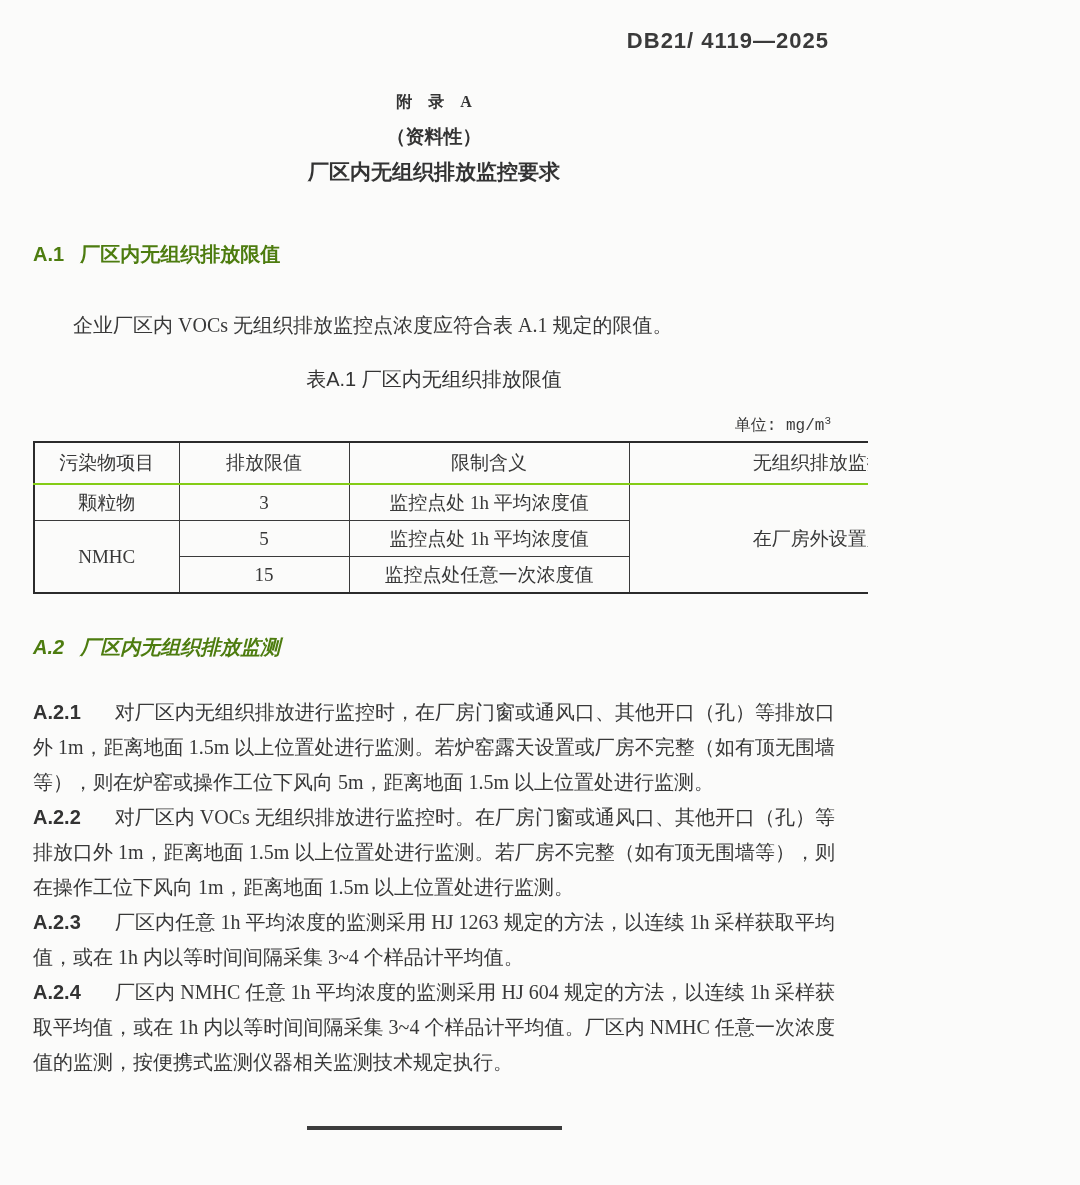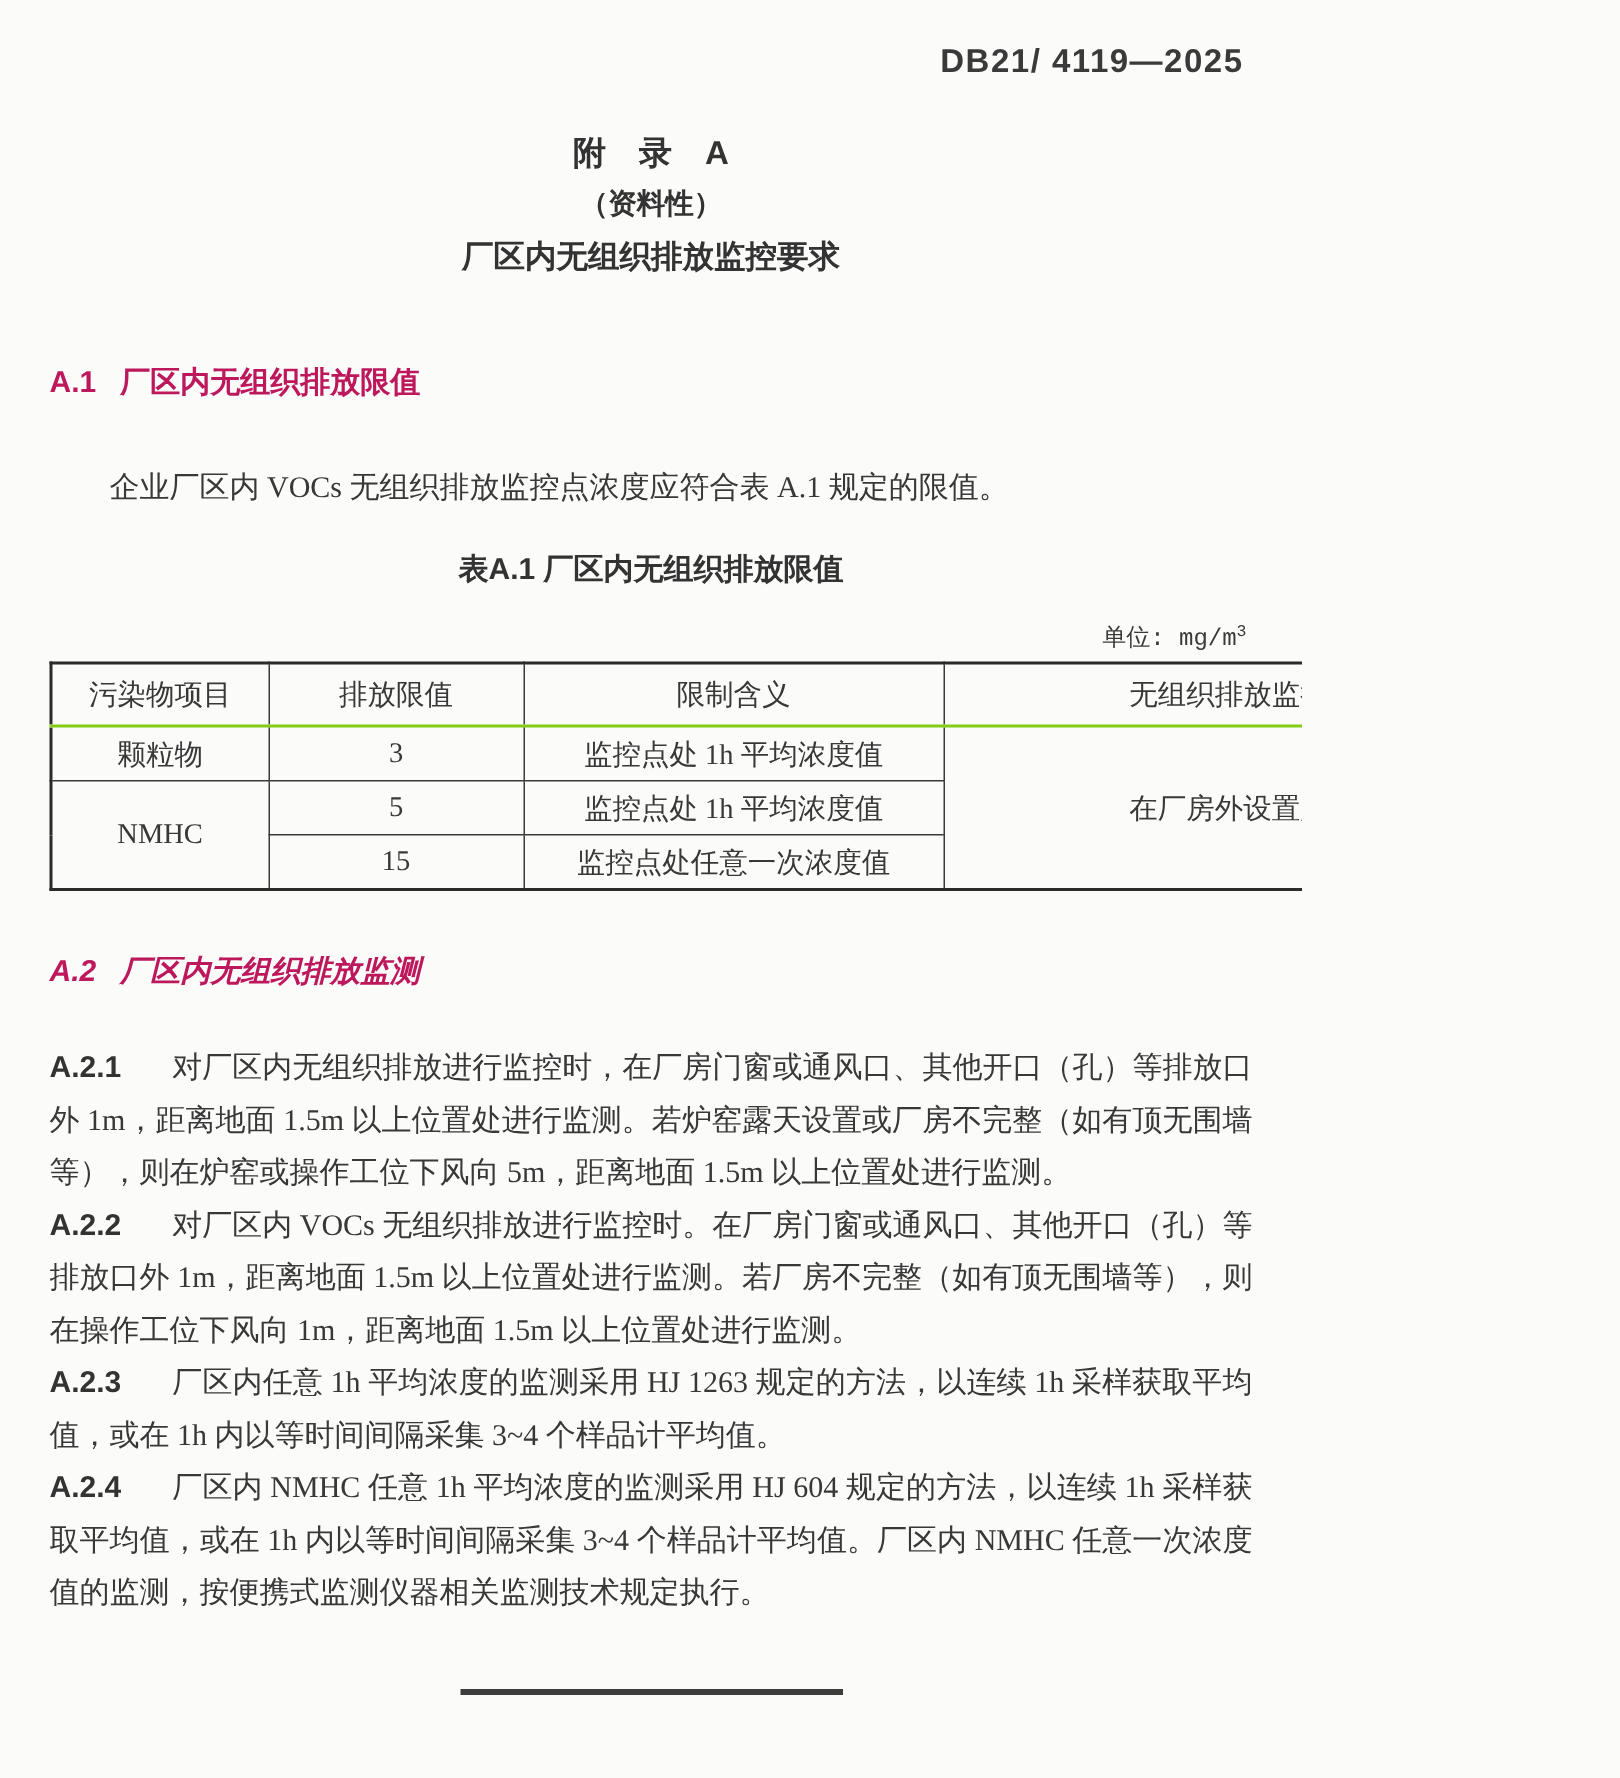--- a/index.html
+++ b/index.html
@@ -16,48 +16,48 @@
     text-align: right;
     font-family: "Liberation Sans", sans-serif;
     font-weight: 700;
     font-size: 22px;
     letter-spacing: 1px;
     color: #3a3a3a;
     padding-right: 6px;
   }
 
   .title-block { margin-top: 30px; text-align: center; font-weight: 700; color: #333; }
-  .title-block .t1 { font-size: 22px; line-height: 35px; font-family: Liberation Sans, sans-serif; }
+  .title-block .t1 { font-size: 16px; line-height: 35px; font-family: Liberation Serif, serif; }
   .title-block .t2 { font-size: 19px; line-height: 35px; font-family: "Liberation Sans", sans-serif; }
   .title-block .t3 { font-size: 21px; line-height: 35px; font-family: "Liberation Sans", sans-serif; }
 
   .h2 {
     margin-top: 52px;
     font-family: "Liberation Sans", sans-serif;
     font-weight: 700;
     font-size: 20px;
-    color: #be185d;
+    color: #4d7c0f;
   }
   .h2 .num { display: inline-block; margin-right: 16px; }
   .h2.a2 { margin-top: 40px; font-style: italic; }
 
   .para {
     margin: 42px 0 0 0;
     font-size: 20px;
     line-height: 30px;
     text-indent: 2em;
     text-align: justify;
     color: #383838;
   }
 
   .table-caption {
     margin-top: 26px;
     text-align: center;
     font-family: "Liberation Sans", sans-serif;
-    font-weight: 700;
+    font-weight: 400;
     font-size: 20px;
     color: #333;
   }
 
   .unit-line {
     margin-top: 22px;
     text-align: right;
     font-size: 16px;
     color: #3a3a3a;
     padding-right: 4px;

